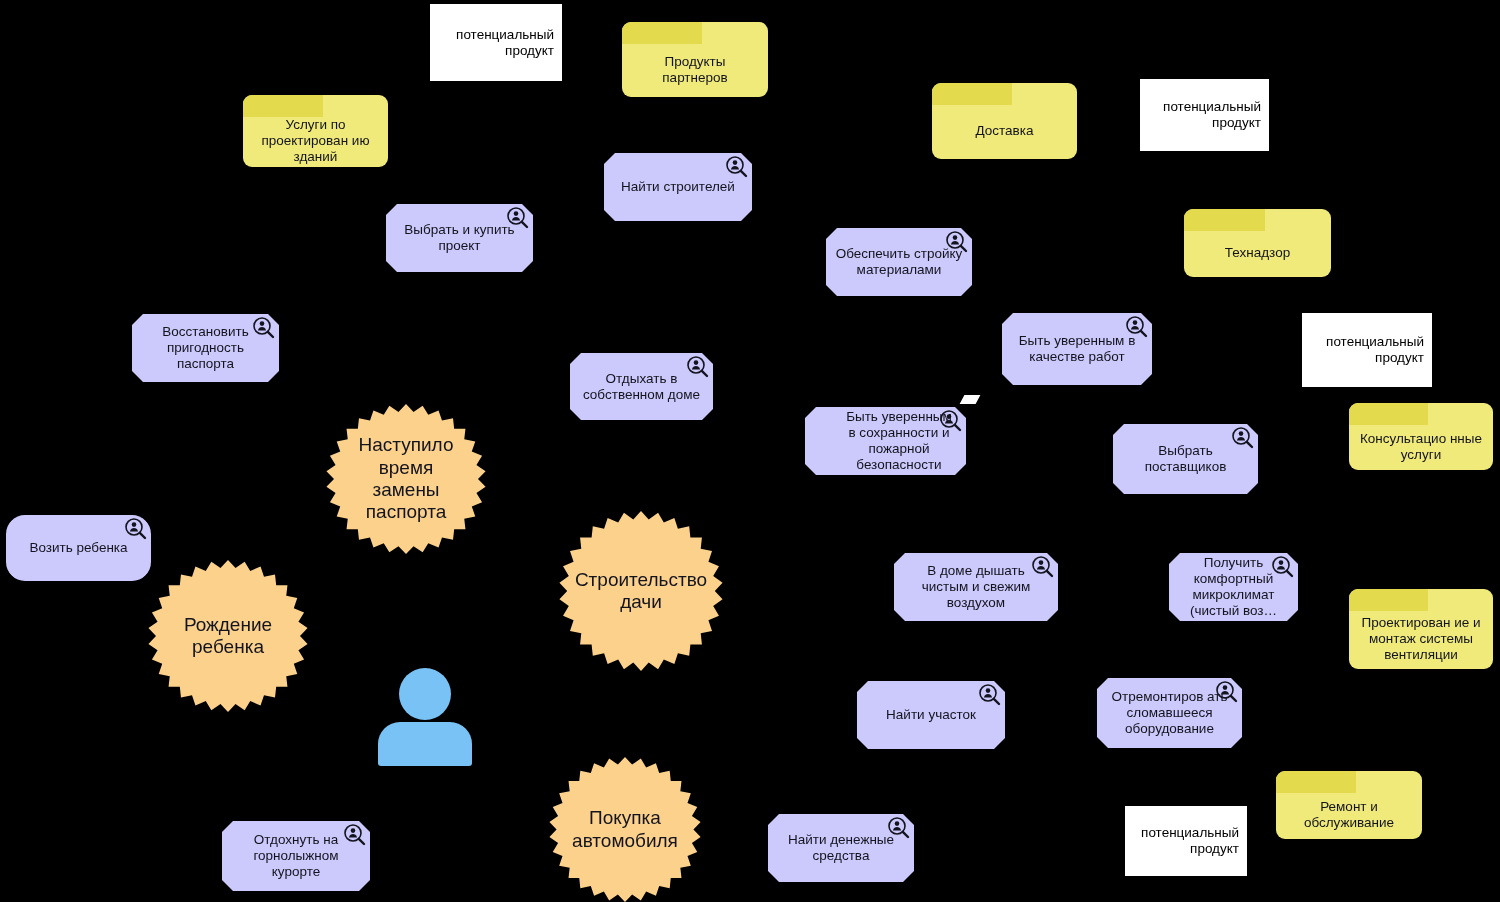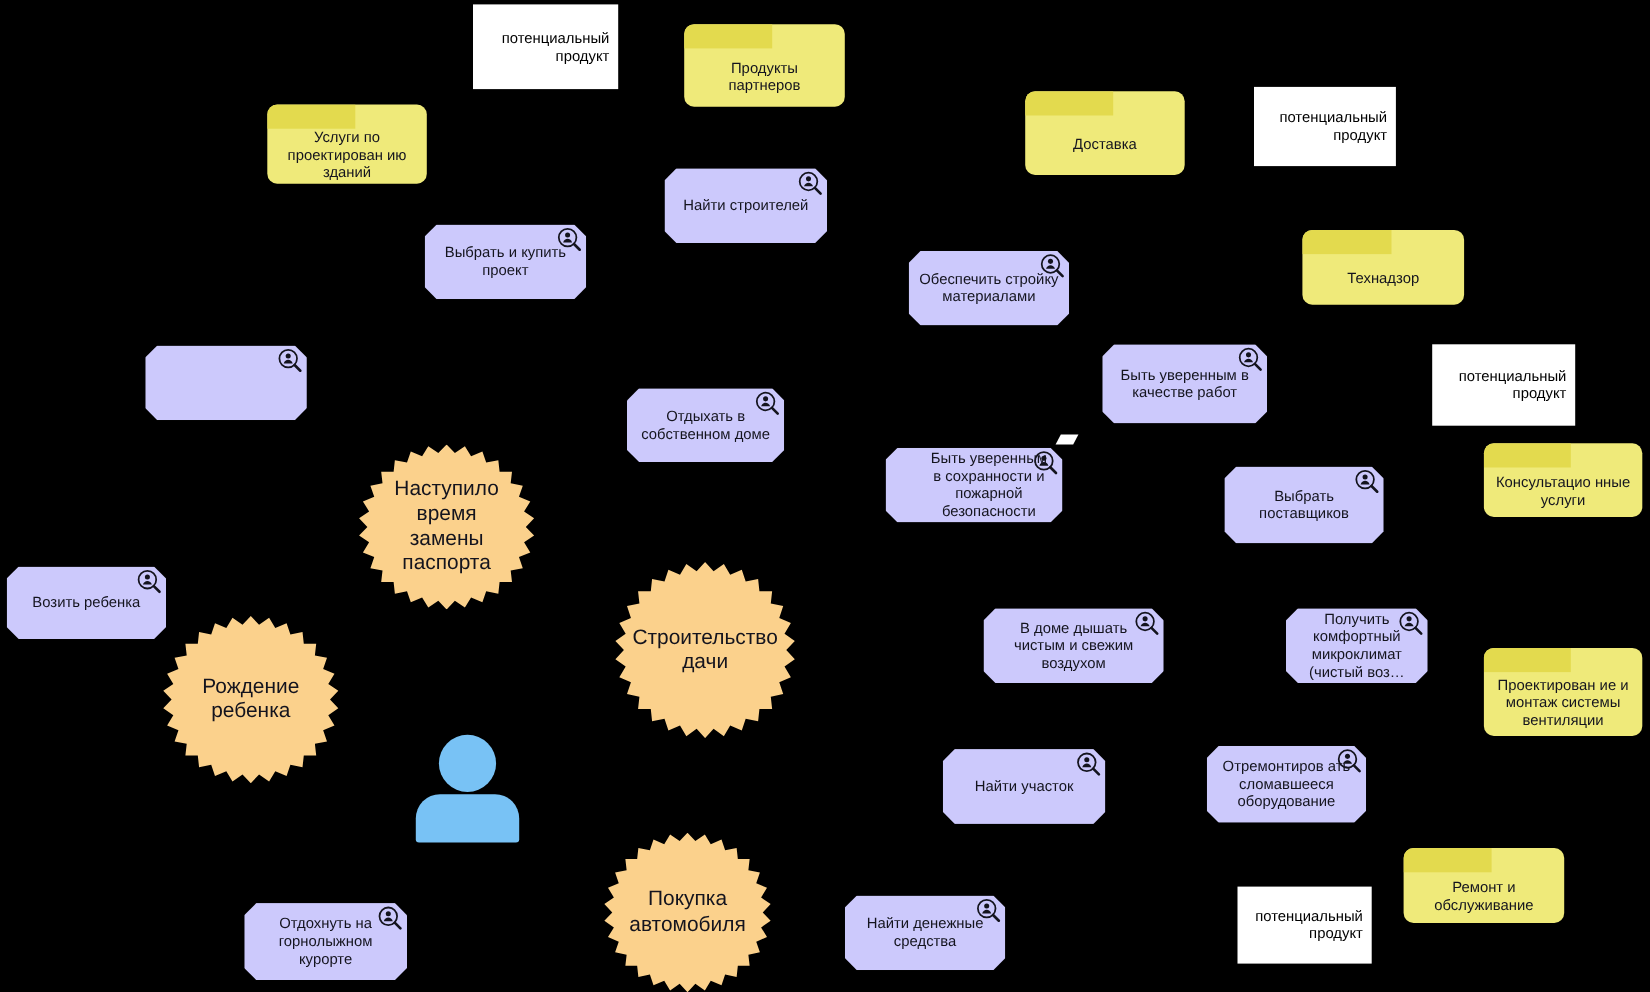--- a/index.html
+++ b/index.html
@@ -172,20 +172,21 @@
       <div class="node job" style="left: 778px; top: 228px; width: 146px; height: 68px; margin-left: 48px;">
         <div class="label">Обеспечить стройку материалами</div>
         <span class="job-icon"><svg viewBox="0 0 24 24" width="24" height="24" aria-hidden="true">
             <circle cx="10" cy="10" r="8" fill="none" stroke="#14141e" stroke-width="1.6"></circle>
             <circle cx="10" cy="7.6" r="2.3" fill="#14141e"></circle>
             <path d="M5.9 14.4c0.7-2.2 2.3-3.3 4.1-3.3s3.4 1.1 4.1 3.3z" fill="#14141e"></path>
             <line x1="15.8" y1="15.8" x2="21" y2="21" stroke="#14141e" stroke-width="2.4" stroke-linecap="round"></line>
           </svg></span>
       </div>
       <div class="node job" style="left: 132px; top: 314px; width: 147px; height: 68px;">
+        <div class="label">Восстановить пригодность паспорта</div>
         <span class="job-icon"><svg viewBox="0 0 24 24" width="24" height="24" aria-hidden="true">
             <circle cx="10" cy="10" r="8" fill="none" stroke="#14141e" stroke-width="1.6"></circle>
             <circle cx="10" cy="7.6" r="2.3" fill="#14141e"></circle>
             <path d="M5.9 14.4c0.7-2.2 2.3-3.3 4.1-3.3s3.4 1.1 4.1 3.3z" fill="#14141e"></path>
             <line x1="15.8" y1="15.8" x2="21" y2="21" stroke="#14141e" stroke-width="2.4" stroke-linecap="round"></line>
           </svg></span>
       </div>
       <div class="node job" style="left: 1002px; top: 313px; width: 150px; height: 72px;">
         <div class="label">Быть уверенным в качестве работ</div>
         <span class="job-icon"><svg viewBox="0 0 24 24" width="24" height="24" aria-hidden="true">
@@ -215,21 +216,21 @@
       </div>
       <div class="node job" style="left: 1113px; top: 424px; width: 145px; height: 70px;">
         <div class="label">Выбрать поставщиков</div>
         <span class="job-icon"><svg viewBox="0 0 24 24" width="24" height="24" aria-hidden="true">
             <circle cx="10" cy="10" r="8" fill="none" stroke="#14141e" stroke-width="1.6"></circle>
             <circle cx="10" cy="7.6" r="2.3" fill="#14141e"></circle>
             <path d="M5.9 14.4c0.7-2.2 2.3-3.3 4.1-3.3s3.4 1.1 4.1 3.3z" fill="#14141e"></path>
             <line x1="15.8" y1="15.8" x2="21" y2="21" stroke="#14141e" stroke-width="2.4" stroke-linecap="round"></line>
           </svg></span>
       </div>
-      <div class="node job" style="left: 6px; top: 515px; width: 145px; height: 66px;">
+      <div class="node job" style="left: 6px; top: 515px; width: 145px; height: 66px; border-radius: 19px;">
         <div class="label">Возить ребенка</div>
         <span class="job-icon"><svg viewBox="0 0 24 24" width="24" height="24" aria-hidden="true">
             <circle cx="10" cy="10" r="8" fill="none" stroke="#14141e" stroke-width="1.6"></circle>
             <circle cx="10" cy="7.6" r="2.3" fill="#14141e"></circle>
             <path d="M5.9 14.4c0.7-2.2 2.3-3.3 4.1-3.3s3.4 1.1 4.1 3.3z" fill="#14141e"></path>
             <line x1="15.8" y1="15.8" x2="21" y2="21" stroke="#14141e" stroke-width="2.4" stroke-linecap="round"></line>
           </svg></span>
       </div>
       <div class="node job" style="left: 894px; top: 553px; width: 164px; height: 68px;">
         <div class="label">В доме дышать чистым и свежим воздухом</div>

